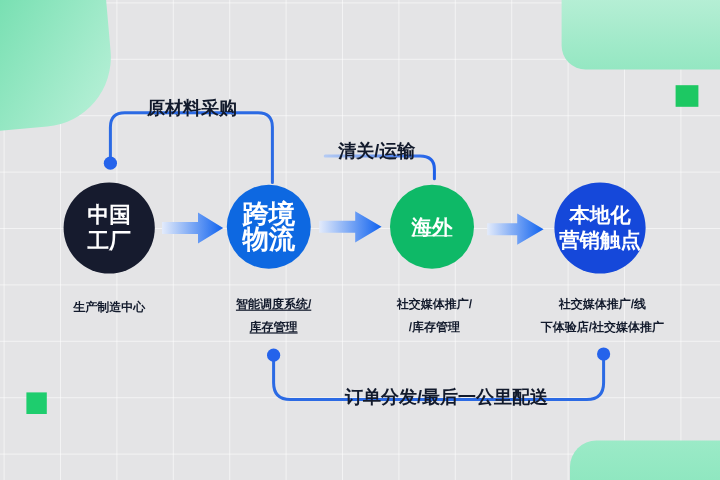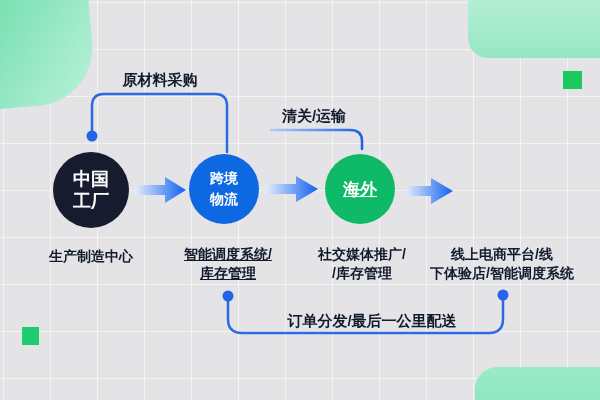--- a/index.html
+++ b/index.html
@@ -27,34 +27,34 @@
     border-radius:22px;
     background:linear-gradient(180deg,#9beac7 0%,#7fe3b6 100%);}
   
   .wires{position:absolute;left:0;top:0;}
   
   .node{position:absolute;border-radius:50%;display:flex;flex-direction:column;
     align-items:center;justify-content:center;color:#fff;font-weight:700;
     text-align:center;}
   .node span{display:block;}
   .n1{left:53px;top:152px;width:76px;height:76px;font-size:18px;line-height:22px;}
-  .n2{left:189px;top:154px;width:70px;height:70px;font-size:14px;line-height:21px;}
+  .n2{left:189px;top:154px;width:70px;height:70px;font-size:22px;line-height:21px;}
   .n3{left:325px;top:154px;width:70px;height:70px;font-size:17px;line-height:21px;text-decoration:underline;}
   .n4{left:462px;top:152px;width:76px;height:76px;font-size:17px;line-height:21px;}
   
-  .sub{position:absolute;top:245px;text-align:center;font-size:14px;line-height:19px;
+  .sub{position:absolute;top:245px;text-align:center;font-size:10px;line-height:19px;
     font-weight:700;color:#121a2c;}
   .sub span{display:block;}
   .s1{left:21px;width:140px;top:247px;}
   .s2{left:153px;width:150px;text-decoration:underline;}
   .s3{left:287px;width:150px;}
   .s4{left:412px;width:180px;}
   
   .wire-label{position:absolute;text-align:center;font-size:15px;font-weight:700;
-    color:#121a2c;}
+    color:#121a2c;margin-top:10px;}
   .lab-raw{left:100px;top:71px;width:120px;}
   .lab-customs{left:264px;top:107px;width:100px;}
   .lab-orders{left:282px;top:312px;width:180px;text-align:center;}
 </style>
 </head>
 <body>
 
 <div class="canvas">
 
   <div class="blob-tl"></div>
@@ -111,30 +111,34 @@
     <span>中国</span>
     <span>工厂</span>
   </div>
   <div class="node n2" style="background:#0d68e1;">
     <span>跨境</span>
     <span>物流</span>
   </div>
   <div class="node n3" style="background:#0eb967;">
     <span>海外</span>
   </div>
+  <div class="node n4" style="background:#1548da;">
+    <span>本地化</span>
+    <span>营销触点</span>
+  </div>
 
   <div class="sub s1">
     <span>生产制造中心</span>
   </div>
   <div class="sub s2">
     <span>智能调度系统/</span>
     <span>库存管理</span>
   </div>
   <div class="sub s3">
     <span>社交媒体推广/</span>
     <span>/库存管理</span>
   </div>
   <div class="sub s4">
-    <span>线上电商平台/线</span>
-    <span>下体验店/智能调度系统</span>
+    <span>社交媒体推广/线</span>
+    <span>下体验店/社交媒体推广</span>
   </div>
 
 </div>
 
 </body></html>

